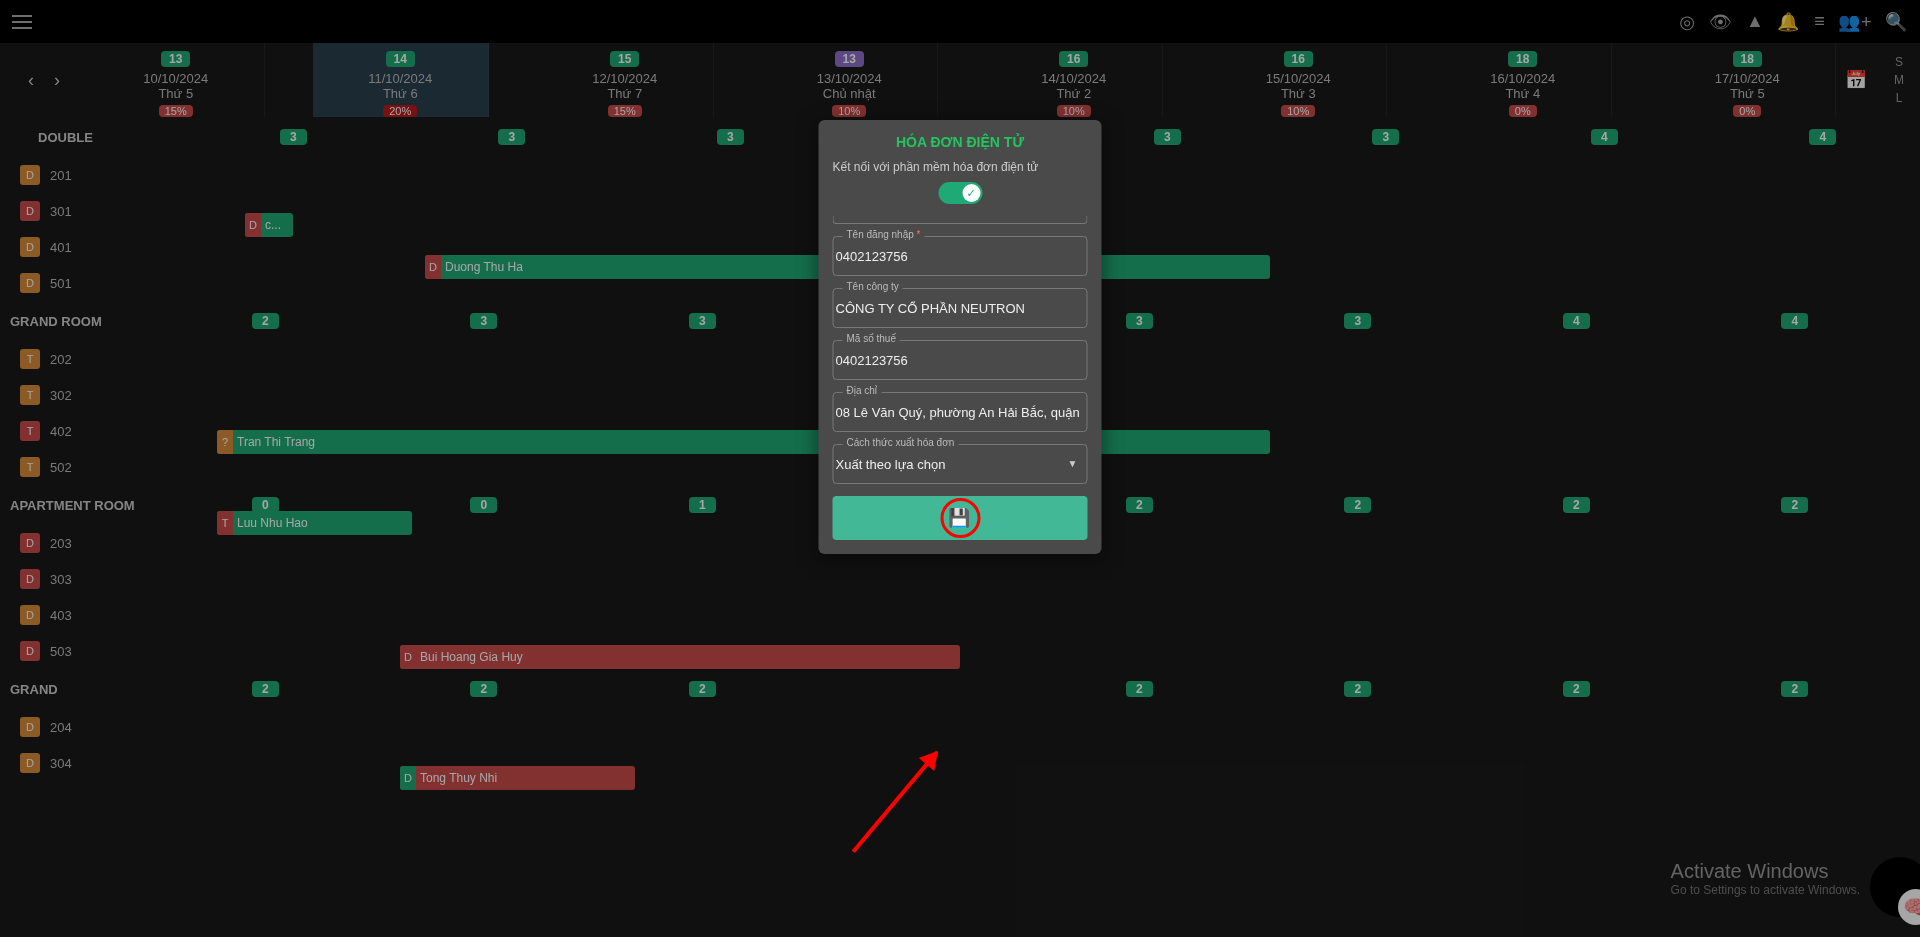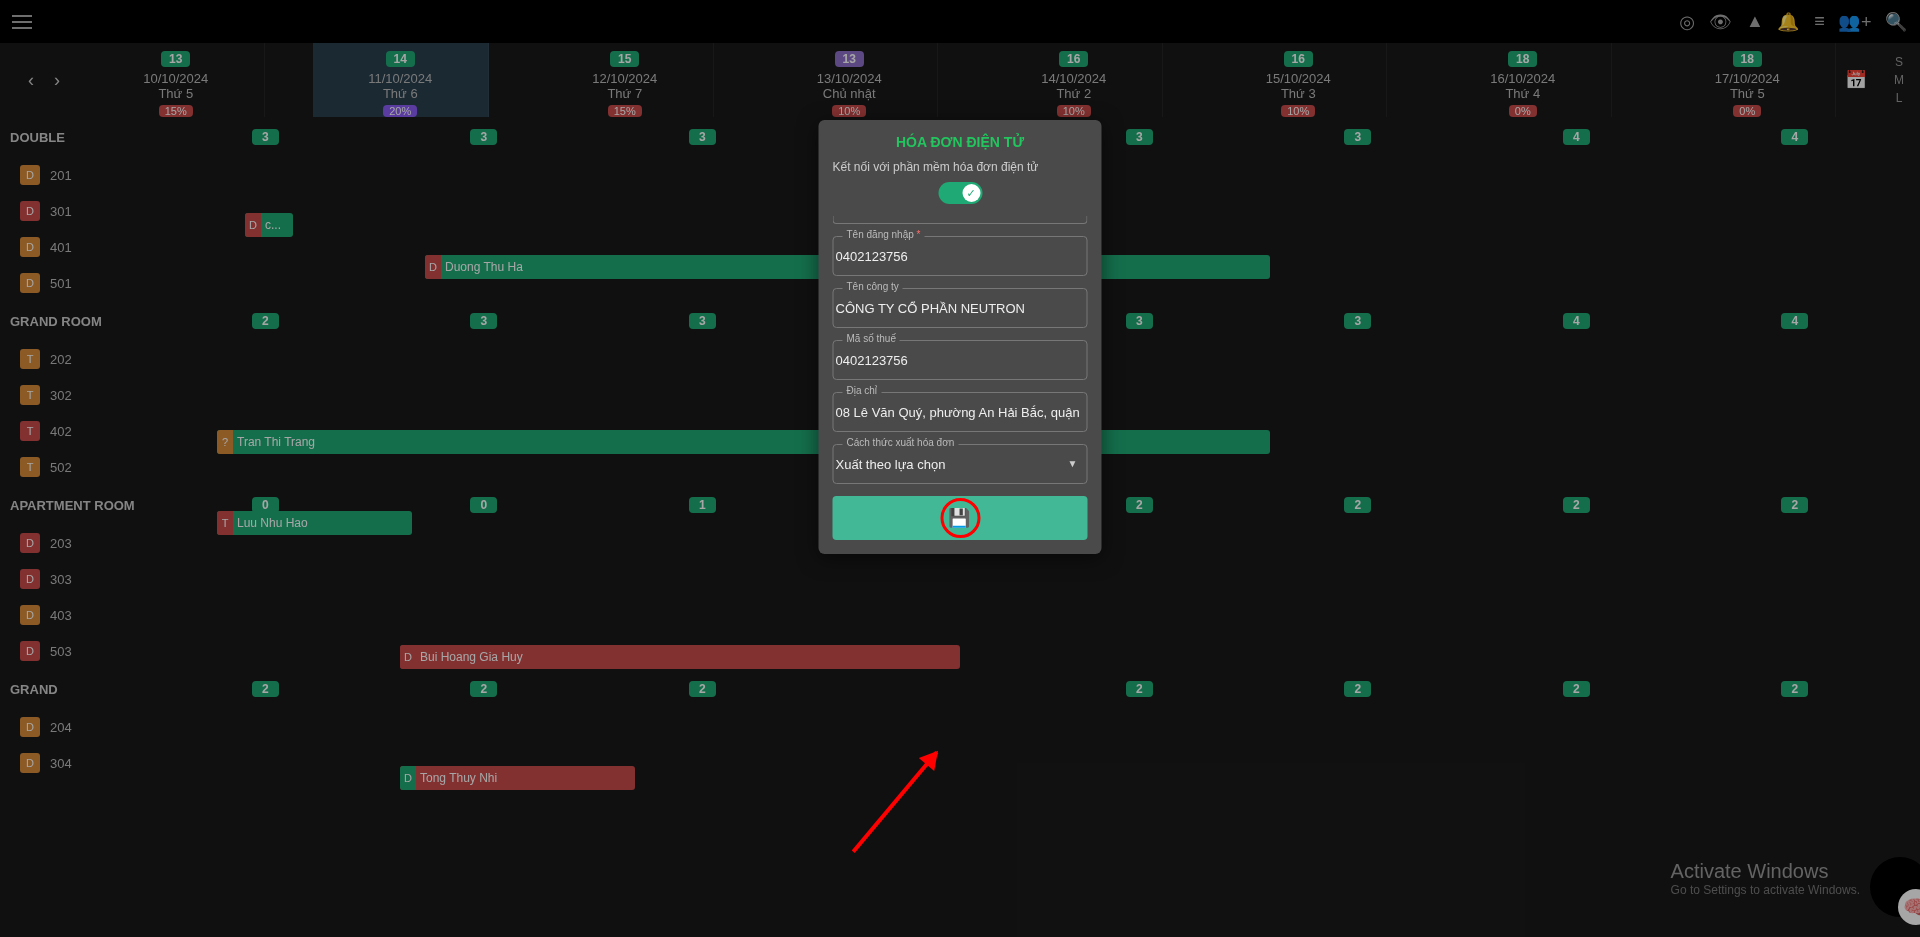--- a/index.html
+++ b/index.html
@@ -17,21 +17,21 @@
 .nav-col { width: 88px; display: flex; align-items: center; justify-content: center; gap: 20px; }
 .nav-col .arrow { color: #ccc; font-size: 18px; cursor: pointer; }
 .day-col { flex: 1; text-align: center; padding-top: 6px; position: relative; border-right: 1px solid rgba(255,255,255,0.05);}
 .day-col.active { background: #2a3f4f; }
 .day-badge { display: inline-block; background: #1faa75; color: #fff; padding: 1px 8px; border-radius: 4px; font-size: 12px; font-weight: bold; }
 .day-badge.purple { background: #8e6fc9; }
 .day-date { font-size: 13px; color: #bbb; margin-top: 4px; }
 .day-name { font-size: 13px; color: #bbb; }
 .day-pct { display: inline-block; color: #fff; padding: 0 6px; border-radius: 4px; font-size: 11px; margin-top: 4px; }
 .pct-red { background: #c94a4a; }
-.pct-orange { background: #8b5cf6; }
+.pct-orange { background: #b91c1c; }
 .side-col { width: 42px; display: flex; flex-direction: column; justify-content: center; align-items: center; gap: 4px; font-size: 12px; color: #999; }
 
 
 .grid-body { position: relative; }
 .section-row { height: 40px; display: flex; align-items: center; padding-left: 10px; font-size: 13px; color: #ccc; font-weight: bold; }
 .room-row { height: 36px; display: flex; align-items: center; padding-left: 20px; font-size: 13px; color: #bbb; }
 .tag { width: 20px; height: 20px; border-radius: 3px; display: inline-flex; align-items: center; justify-content: center; font-size: 11px; color: #fff; margin-right: 10px; }
 .tag-orange { background: #d88a3a; }
 .tag-red { background: #c94a4a; }
 .count-badge { background: #1faa75; color: #fff; padding: 1px 10px; border-radius: 4px; font-size: 12px; }
@@ -160,21 +160,21 @@
     <span class="cal-icon" style="font-size:18px; color:#999;">📅</span>
   </div>
   <div class="side-col">
     <span>S</span>
     <span>M</span>
     <span>L</span>
   </div>
 </div>
 
 <div class="grid-body" id="grid-body">
-    <div class="section-row" style="position: relative;">
+    <div class="section-row" style="position: relative; margin-left: 28px;">
       <span>DOUBLE</span>
       <span class="count-badge count-overlay" style="left:251.875px;">3</span>
       <span class="count-badge count-overlay" style="left:470.375px;">3</span>
       <span class="count-badge count-overlay" style="left:688.875px;">3</span>
       <span class="count-badge count-overlay" style="left:1125.875px;">3</span>
       <span class="count-badge count-overlay" style="left:1344.375px;">3</span>
       <span class="count-badge count-overlay" style="left:1562.875px;">4</span>
       <span class="count-badge count-overlay" style="left:1781.375px;">4</span>
     </div>
     <div class="room-row">

